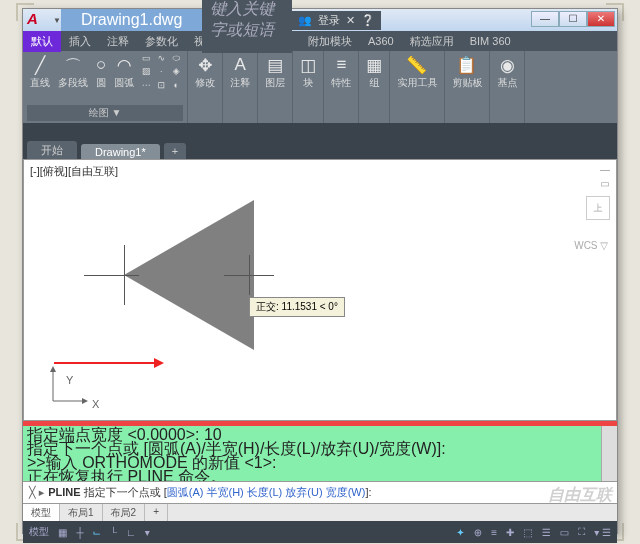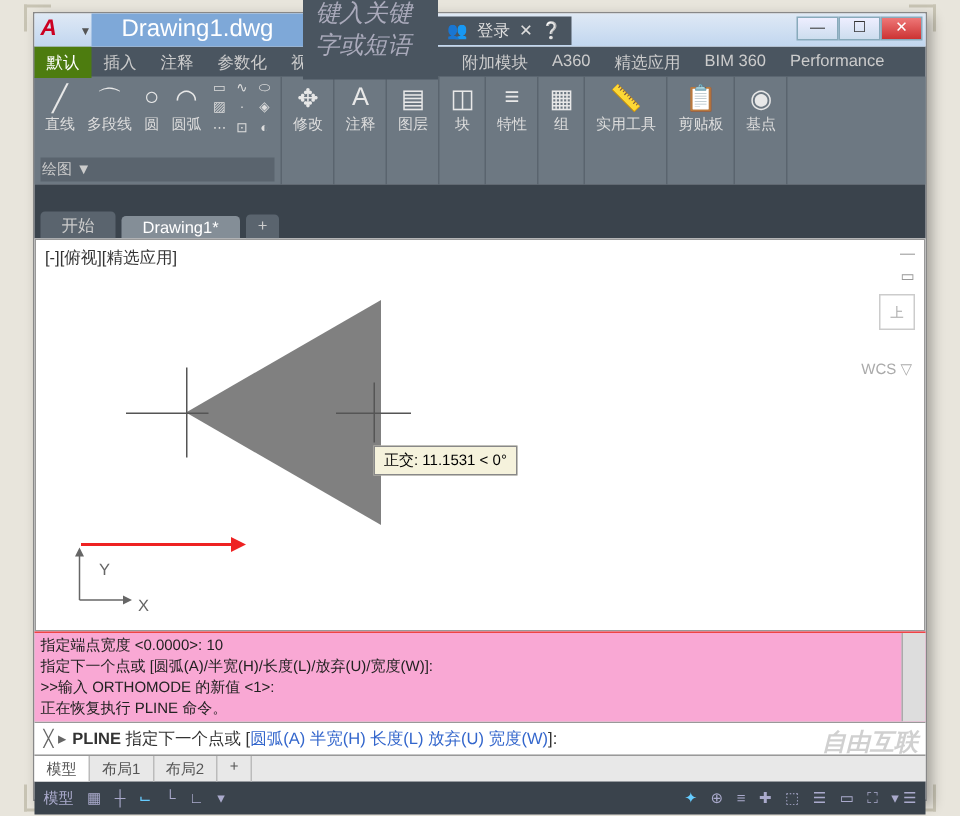--- a/index.html
+++ b/index.html
@@ -10,29 +10,29 @@
 .appdrop{font-size:8px;color:#555;margin-left:-2px}
 .doctitle{background:#7ea8d8;color:#fff;padding:2px 20px;font-size:16px}
 .search{background:#4a5560;color:#aab;padding:12px 8px;font-size:16px;width:90px;font-style:italic}
 .tbicons{display:flex;gap:6px;color:#ddd;background:#4a5560;padding:2px 6px;font-size:11px;align-items:center}
 .winbtns{position:absolute;right:2px;top:2px;display:flex}
 .winbtn{width:28px;height:16px;background:linear-gradient(#eef,#cde);border:1px solid #8ab;font-size:10px;text-align:center;line-height:13px;color:#333}
 .winbtn.cls{background:linear-gradient(#e77,#c33);color:#fff}
 .ribbon{background:#4a5560}
 .tabs{display:flex;font-size:11px;color:#ccc;height:20px;align-items:center}
 .tab{padding:3px 8px;cursor:pointer}
-.tab.on{background:#4d7c0f;color:#fff}
+.tab.on{background:#6d28d9;color:#fff}
 .panels{display:flex;background:#6d7882;padding:0;height:72px}
 .panel{border-right:1px solid #5a646e;padding:2px 4px;display:flex;flex-direction:column;justify-content:space-between}
 .picons{display:flex;gap:2px}
 .bigbtn{display:flex;flex-direction:column;align-items:center;color:#ddd;font-size:10px;padding:2px 3px;gap:1px}
 .bigbtn .ic{font-size:17px;color:#e8e8e8;height:20px}
 .smallgrid{display:grid;grid-template-columns:repeat(3,14px);gap:1px}
 .sic{width:14px;height:12px;font-size:9px;color:#ddd;text-align:center}
-.plabel{font-size:10px;color:#ccc;text-align:left;background:#5a646e;padding:1px}
+.plabel{font-size:10px;color:#ccc;text-align:center;background:#5a646e;padding:1px}
 .filetabs{background:#3a434c;height:36px;display:flex;align-items:end;font-size:11px}
 .ftab{background:#5a646e;color:#ccc;padding:2px 14px 1px;margin-left:4px;border-radius:3px 3px 0 0}
 .ftab.on{background:#848e97;color:#fff}
 .ftab.add{padding:2px 8px}
 .canvas{background:#fff;height:262px;position:relative;border:1px solid #999}
 .viewlbl{position:absolute;top:4px;left:6px;font-size:11px;color:#333}
 .navicons{position:absolute;top:4px;right:6px;display:flex;flex-direction:column;gap:3px;font-size:10px;color:#999;align-items:center}
 .nav2{position:absolute;top:36px;right:6px;font-size:9px;color:#aaa;text-align:center}
 .wcs{position:absolute;top:80px;right:8px;font-size:10px;color:#aaa}
 .tri{position:absolute;left:100px;top:40px;width:0;height:0;border-top:75px solid transparent;border-bottom:75px solid transparent;border-right:130px solid #808080}
@@ -40,21 +40,21 @@
 .lnV{position:absolute;background:#555;width:1px}
 .tooltip{position:absolute;left:225px;top:137px;background:#f5f2dc;border:1px solid #888;padding:2px 6px;font-size:10px}
 .ucs{position:absolute;left:24px;bottom:12px;font-size:11px;color:#666}
 .ucs .y{position:absolute;bottom:22px;left:18px}
 .ucs .x{position:absolute;bottom:-2px;left:44px}
 .ucs svg{overflow:visible}
 .arrow{position:absolute;left:30px;top:198px;display:flex;align-items:center}
 .arrow .ln{width:100px;height:2px;background:#e22}
 .arrow .hd{width:0;height:0;border-left:10px solid #e22;border-top:5px solid transparent;border-bottom:5px solid transparent}
 .anntext{position:absolute;left:148px;top:192px;color:#e22;font-size:14px;font-weight:500}
-.cmd{background:#f9a8d4;border-top:1px solid #ef4444;font-size:10px;font-family:SimSun,monospace;padding:2px 4px;line-height:14px;height:60px;overflow:hidden;color:#222;position:relative}
+.cmd{background:#86efac;border-top:5px solid #ef4444;font-size:16px;font-family:SimSun,monospace;padding:2px 4px;line-height:14px;height:60px;overflow:hidden;color:#222;position:relative}
 .cmd .scroll{position:absolute;right:0;top:0;width:16px;height:100%;background:#ddd;border-left:1px solid #aaa}
 .cmdline{background:#fff;border-top:1px solid #999;font-size:11px;font-family:SimSun,monospace;padding:3px 6px;display:flex;align-items:center}
 .cmdline .pr{color:#666;margin-right:4px}
 .cmdline .txt{color:#333}
 .cmdline .opt{color:#36c}
 .layouttabs{background:#e8e8e8;height:18px;display:flex;font-size:10px;border-top:1px solid #999}
 .ltab{padding:2px 8px;border-right:1px solid #bbb;color:#555}
 .ltab.on{background:#fff}
 .status{background:#3a434c;height:22px;display:flex;align-items:center;font-size:10px;color:#ccc;padding:0 4px;gap:5px}
 .status .sp{flex:1}
@@ -101,21 +101,20 @@
    <span class="tab">插入</span>
    <span class="tab">注释</span>
    <span class="tab">参数化</span>
    <span class="tab">视图</span>
    <span class="tab">管理</span>
    <span class="tab">输出</span>
    <span class="tab">附加模块</span>
    <span class="tab">A360</span>
    <span class="tab">精选应用</span>
    <span class="tab">BIM 360</span>
-   <span class="tab">Performance</span>
   </div>
   <div class="panels">
    <div class="panel">
     <div class="picons">
      <div class="bigbtn">
               <span class="ic">╱</span>
               <span>直线</span>
             </div>
      <div class="bigbtn">
               <span class="ic">⌒</span>
@@ -200,21 +199,21 @@
   </div>
  </div>
 
  <div class="filetabs">
   <div class="ftab">开始</div>
   <div class="ftab on">Drawing1*</div>
   <div class="ftab add">+</div>
  </div>
 
  <div class="canvas">
-  <div class="viewlbl">[-][俯视][精选应用]</div>
+  <div class="viewlbl">[-][俯视][自由互联]</div>
   <div class="navicons">
    <span>—</span>
    <span>▭</span>
   </div>
   <div class="nav2">
     <div style="border:1px solid #ccc;width:24px;height:24px;display:flex;align-items:center;justify-content:center">上</div>
   </div>
   <div class="wcs">WCS ▽</div>
   <div class="tri"></div>
   <div class="lnH" style="left:60px;top:115px;width:55px"></div>

